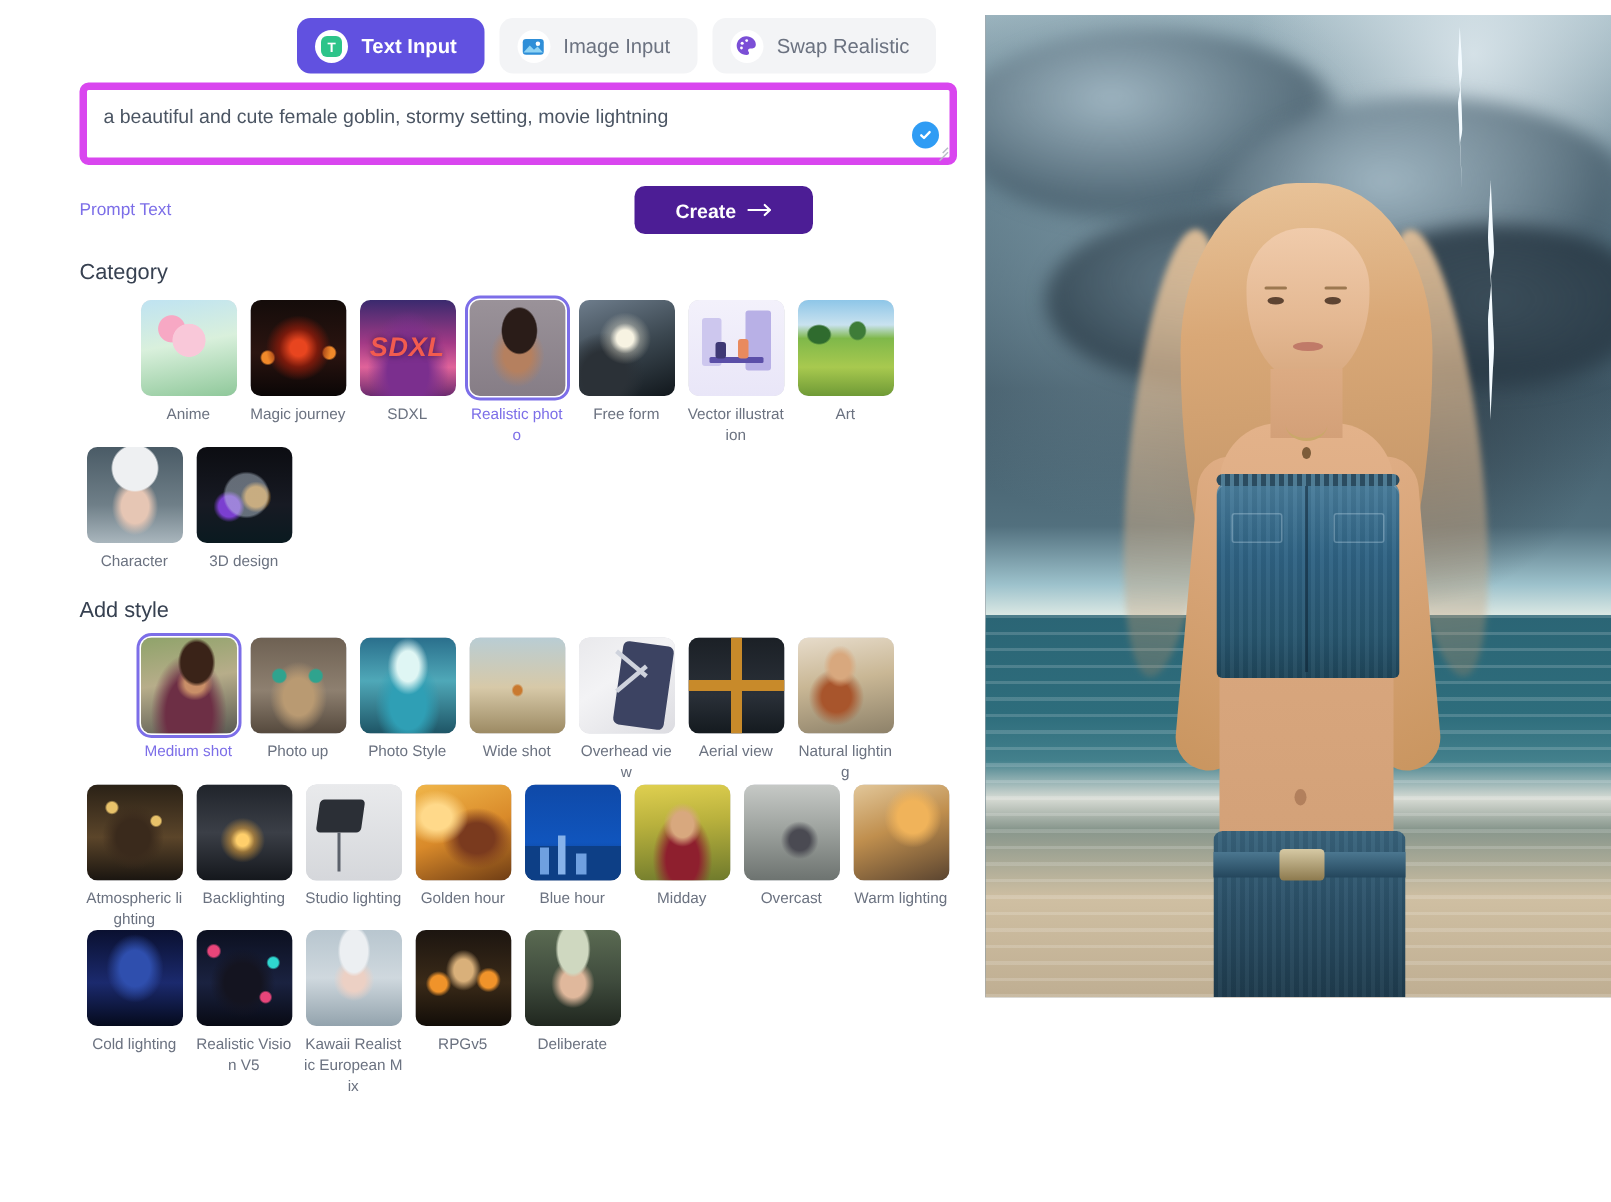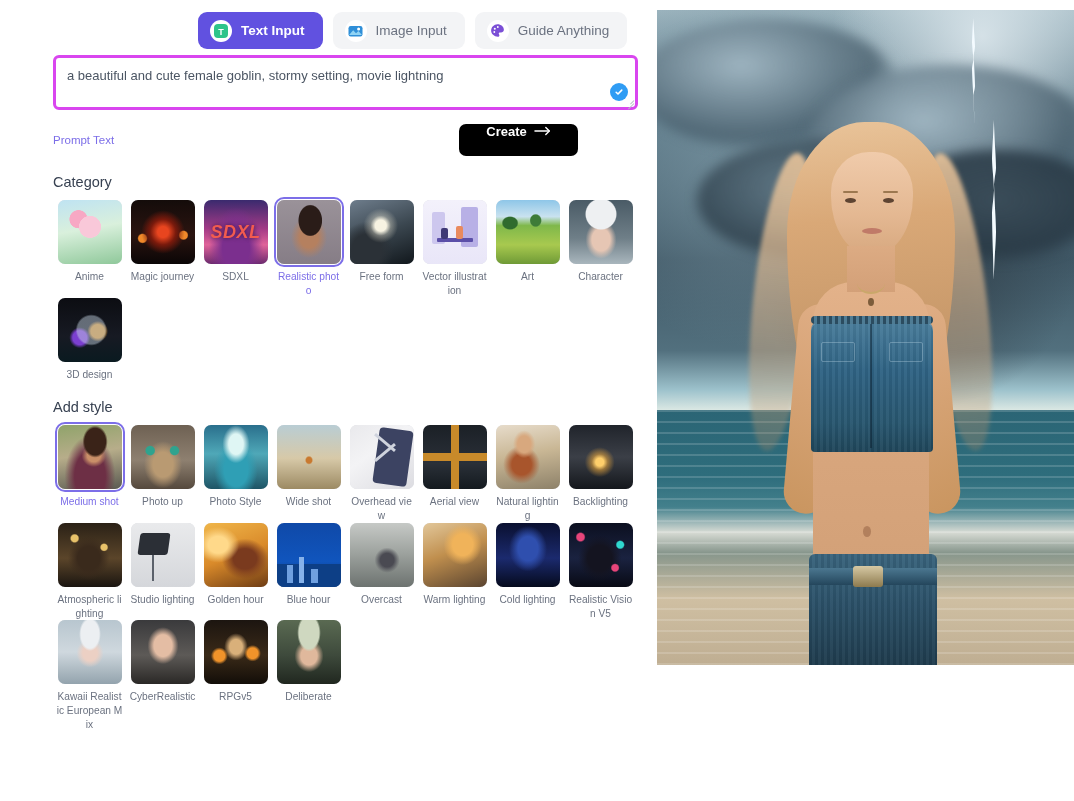--- a/index.html
+++ b/index.html
@@ -51,21 +51,21 @@
   .try-link {
     display: flex; align-items: center; gap: 4px;
     color: #7c6ee8; font-size: 11.5px; cursor: pointer;
   }
 
   
   .prompt-wrap { padding: 6px 11px 0 53px; position: relative; }
   .prompt-box {
     position: relative;
     width: 585px; height: 55px;
-    border: 3px solid #d946ef; border-radius: 6px;
+    border: 5px solid #d946ef; border-radius: 6px;
     background: #fff;
   }
   .prompt-text {
     position: absolute; left: 11px; top: 9px; right: 40px;
     font-size: 13px; color: #4b5563; line-height: 1.35;
   }
   .check-badge {
     position: absolute; right: 7px; bottom: 6px;
     width: 18px; height: 18px; border-radius: 50%;
     background: #2f9cf4;
@@ -85,42 +85,43 @@
   .resize-grip i:nth-child(2){ bottom: 5px; width: 5px; }
 
   
   .action-row {
     display: flex; align-items: center; justify-content: space-between;
     padding: 14px 11px 0 53px;
   }
   .prompt-guide { color: #7c6ee8; font-size: 11.5px; cursor: pointer; }
   .create-btn {
     width: 119px; height: 32px; border-radius: 7px;
-    background: #000000; color: #fff;
+    background: #4c1d95; color: #fff;
     font-size: 13px; font-weight: 600;
-    display: flex; justify-content: center; gap: 7px;
+    display: flex; align-items: center; justify-content: center; gap: 7px;
     cursor: pointer; border: none;
-    margin-right: 68px;
+    margin-right: 104px;
   }
 
   
   .section { padding: 0 0 0 53px; }
   .section-title {
     font-size: 14.5px; color: #374151;
     margin: 18px 0 10px 0; font-weight: 400;
   }
   .grid {
     display: flex; flex-wrap: wrap;
     width: 600px;
     column-gap: 0px; row-gap: 0px;
   }
   .cell {
     width: 73px; margin-right: 0;
     display: flex; flex-direction: column; align-items: center;
     cursor: pointer;
+    margin-left: 36px;
   }
   .cell + .cell { margin-left: 0; }
   .grid .cell { margin-right: 0; }
   .thumb {
     width: 64px; height: 64px; border-radius: 7px;
     overflow: hidden; position: relative;
     background: #d8dae0;
   }
   .cell.selected .thumb {
     outline: 2px solid #7c6ee8; outline-offset: 1px;
@@ -438,21 +439,21 @@
 
       <div class="tab">
         <span class="tab-ico">
           <svg width="15" height="15" viewBox="0 0 16 16">
             <path d="M8 1.2c3.8 0 6.8 2.6 6.8 5.9 0 2.1-1.6 2.9-3 2.9h-1.1c-.8 0-1.4.6-1.4 1.3 0 .4.2.7.4 1 .2.3.3.6.3.9 0 .8-.7 1.4-1.6 1.4C4.4 14.6 1.2 11.6 1.2 8S4.2 1.2 8 1.2z" fill="#7b4fd6"></path>
             <circle cx="5.1" cy="6.2" r="1.1" fill="#ffffff"></circle>
             <circle cx="8.3" cy="4.3" r="1.0" fill="#ffffff"></circle>
             <circle cx="4.6" cy="9.6" r="1.0" fill="#ffffff"></circle>
           </svg>
         </span>
-        <span class="tab-label">Guide Anything</span>
+        <span class="tab-label">Swap Realistic</span>
       </div>
     </div>
 
 
     <div class="prompt-wrap">
       <div class="prompt-box" title="Describe the image you want to create">
         <div class="prompt-text">a beautiful and cute female goblin, stormy setting, movie lightning</div>
         <div class="check-badge">
           <svg width="10" height="10" viewBox="0 0 12 12" fill="none" stroke="#ffffff" stroke-width="1.9" stroke-linecap="round" stroke-linejoin="round">
             <path d="M2.6 6.3 L4.8 8.4 L9.3 3.7"></path>
@@ -590,29 +591,29 @@
               <div class="cap">Aerial view</div>
             </div>
             <div class="cell">
               <div class="thumb">
                 <div class="art a-natural"></div>
               </div>
               <div class="cap">Natural lighting</div>
             </div>
             <div class="cell">
               <div class="thumb">
+                <div class="art a-atmos"></div>
+              </div>
+              <div class="cap">Atmospheric lighting</div>
+            </div>
+            <div class="cell">
+              <div class="thumb">
                 <div class="art a-backlight"></div>
               </div>
               <div class="cap">Backlighting</div>
-            </div>
-            <div class="cell">
-              <div class="thumb">
-                <div class="art a-atmos"></div>
-              </div>
-              <div class="cap">Atmospheric lighting</div>
             </div>
             <div class="cell">
               <div class="thumb">
                 <div class="art a-studio">
                   <div class="sb"></div>
                   <div class="sp"></div>
                 </div>
               </div>
               <div class="cap">Studio lighting</div>
             </div>
@@ -627,20 +628,26 @@
                 <div class="art a-bluehour">
                   <div class="bh"></div>
                   <div class="bh2"></div>
                   <div class="bh3"></div>
                 </div>
               </div>
               <div class="cap">Blue hour</div>
             </div>
             <div class="cell">
               <div class="thumb">
+                <div class="art a-midday"></div>
+              </div>
+              <div class="cap">Midday</div>
+            </div>
+            <div class="cell">
+              <div class="thumb">
                 <div class="art a-overcast"></div>
               </div>
               <div class="cap">Overcast</div>
             </div>
             <div class="cell">
               <div class="thumb">
                 <div class="art a-warm"></div>
               </div>
               <div class="cap">Warm lighting</div>
             </div>
@@ -654,26 +661,20 @@
               <div class="thumb">
                 <div class="art a-rvision"></div>
               </div>
               <div class="cap">Realistic Vision V5</div>
             </div>
             <div class="cell">
               <div class="thumb">
                 <div class="art a-kawaii"></div>
               </div>
               <div class="cap">Kawaii Realistic European Mix</div>
-            </div>
-            <div class="cell">
-              <div class="thumb">
-                <div class="art a-cyber"></div>
-              </div>
-              <div class="cap">CyberRealistic</div>
             </div>
             <div class="cell">
               <div class="thumb">
                 <div class="art a-rpg"></div>
               </div>
               <div class="cap">RPGv5</div>
             </div>
             <div class="cell">
               <div class="thumb">
                 <div class="art a-deliberate"></div>

